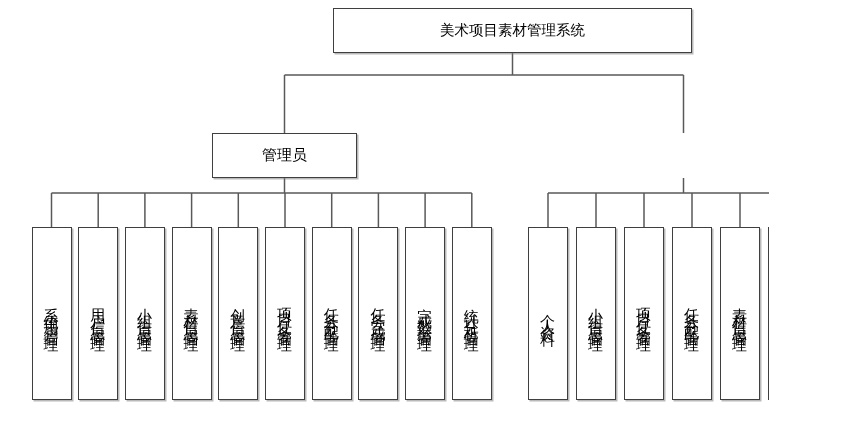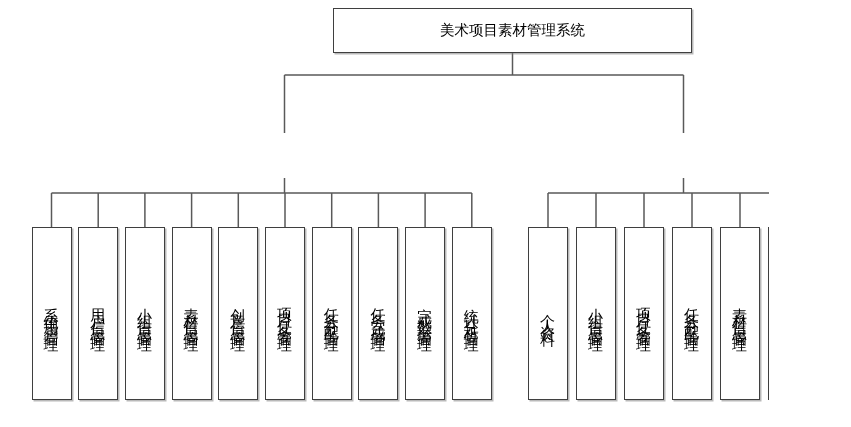--- a/index.html
+++ b/index.html
@@ -57,20 +57,23 @@
       <line x1="644" y1="193" x2="644" y2="227" stroke="#595959" stroke-width="1.5"></line>
       <line x1="692" y1="193" x2="692" y2="227" stroke="#595959" stroke-width="1.5"></line>
       <line x1="740" y1="193" x2="740" y2="227" stroke="#595959" stroke-width="1.5"></line>
       <line x1="788" y1="193" x2="788" y2="227" stroke="#595959" stroke-width="1.5"></line>
     </svg>
 
   <div class="box root-box">
     <span>美术项目素材管理系统</span>
   </div>
 
+  <div class="box branch-box branch-admin">
+    <span>管理员</span>
+  </div>
 
 
 <div class="leaf" style="left: 31.5px;">
       <span class="vtext">系统用户管理</span>
     </div>
     <div class="leaf" style="left: 78.2px;">
       <span class="vtext">用户信息管理</span>
     </div>
     <div class="leaf" style="left: 124.9px;">
       <span class="vtext">小组信息管理</span>

